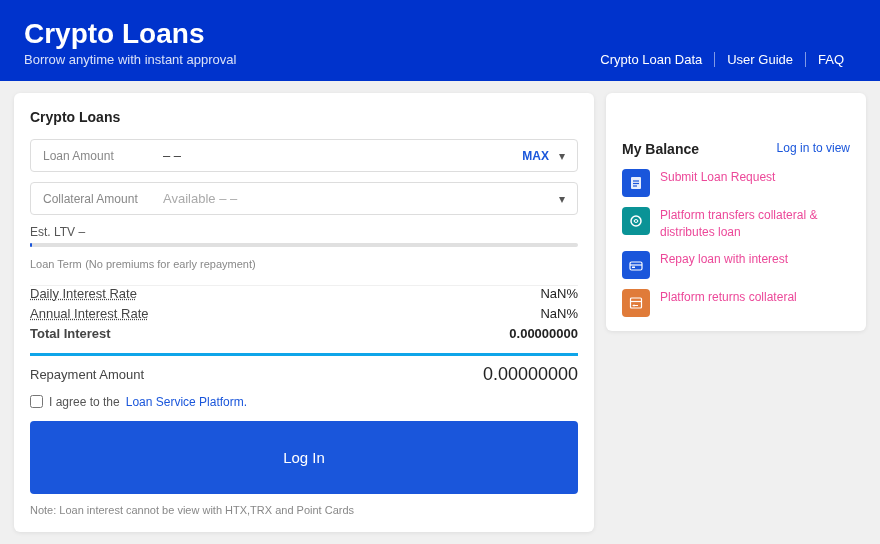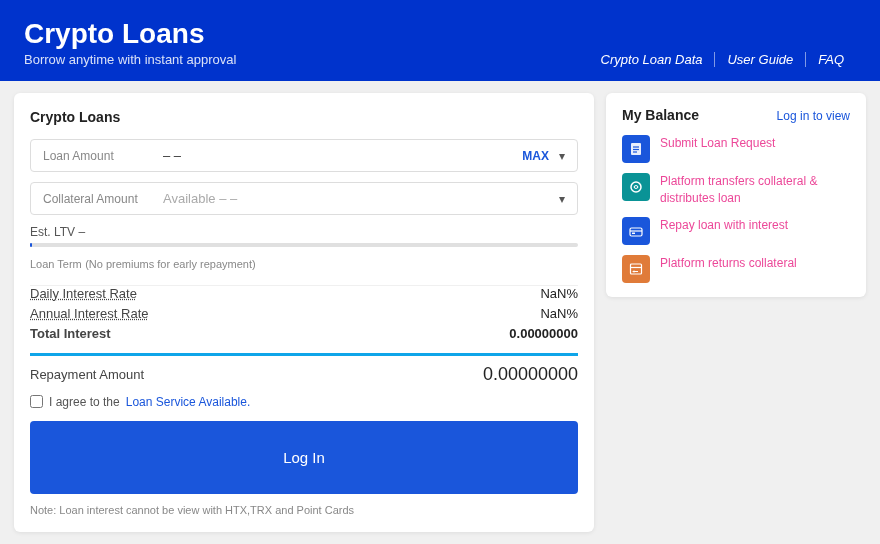--- a/index.html
+++ b/index.html
@@ -9,21 +9,21 @@
     .header {
       background: #0033cc;
       color: white;
       padding: 18px 24px 14px 24px;
       display: flex;
       align-items: flex-end;
       justify-content: space-between;
     }
     .header-left h1 { font-size: 28px; font-weight: bold; }
     .header-left p { font-size: 13px; margin-top: 2px; opacity: 0.85; }
-    .header-nav { display: flex; align-items: flex-start; gap: 0; font-size: 13px; font-style: italic; }
+    .header-nav { display: flex; align-items: flex-start; gap: 0; font-size: 13px; }
     .header-nav a {
       color: white;
       text-decoration: none;
       padding: 0 12px;
       border-right: 1px solid rgba(255,255,255,0.5);
       cursor: pointer;
     }
     .header-nav a:last-child { border-right: none; }
 
     
@@ -187,22 +187,23 @@
     }
     .balance-card {
       background: white;
       border-radius: 6px;
       padding: 14px 16px;
       box-shadow: 0 1px 4px rgba(0,0,0,0.08);
     }
     .balance-header {
       display: flex;
       justify-content: space-between;
-      align-items: flex-end;
+      align-items: flex-start;
       margin-bottom: 12px;
+      margin-top: 34px;
     }
     .balance-title { font-size: 14px; font-weight: bold; color: #222; }
     .login-link { font-size: 12px; color: #1a56db; cursor: pointer; text-decoration: none; }
 
     
     .steps-list { display: flex; flex-direction: column; gap: 10px; }
     .step-item { display: flex; align-items: flex-start; gap: 10px; }
     .step-icon {
       width: 28px;
       height: 28px;
@@ -322,21 +323,21 @@
     
     <div class="repayment-row">
       <span class="repayment-label">Repayment Amount</span>
       <span class="repayment-value">0.00000000</span>
     </div>
 
     
     <div class="checkbox-row">
       <input type="checkbox" style="">
       <span>I agree to the</span>
-      <a href="#">Loan Service Available.</a>
+      <a href="#">Loan Service Platform.</a>
     </div>
 
     
     <button class="login-btn">Log In</button>
 
     
     <div class="note-text">Note: Loan interest cannot be view with HTX,TRX and Point Cards</div>
   </div>
 
   <div class="right-panel">

